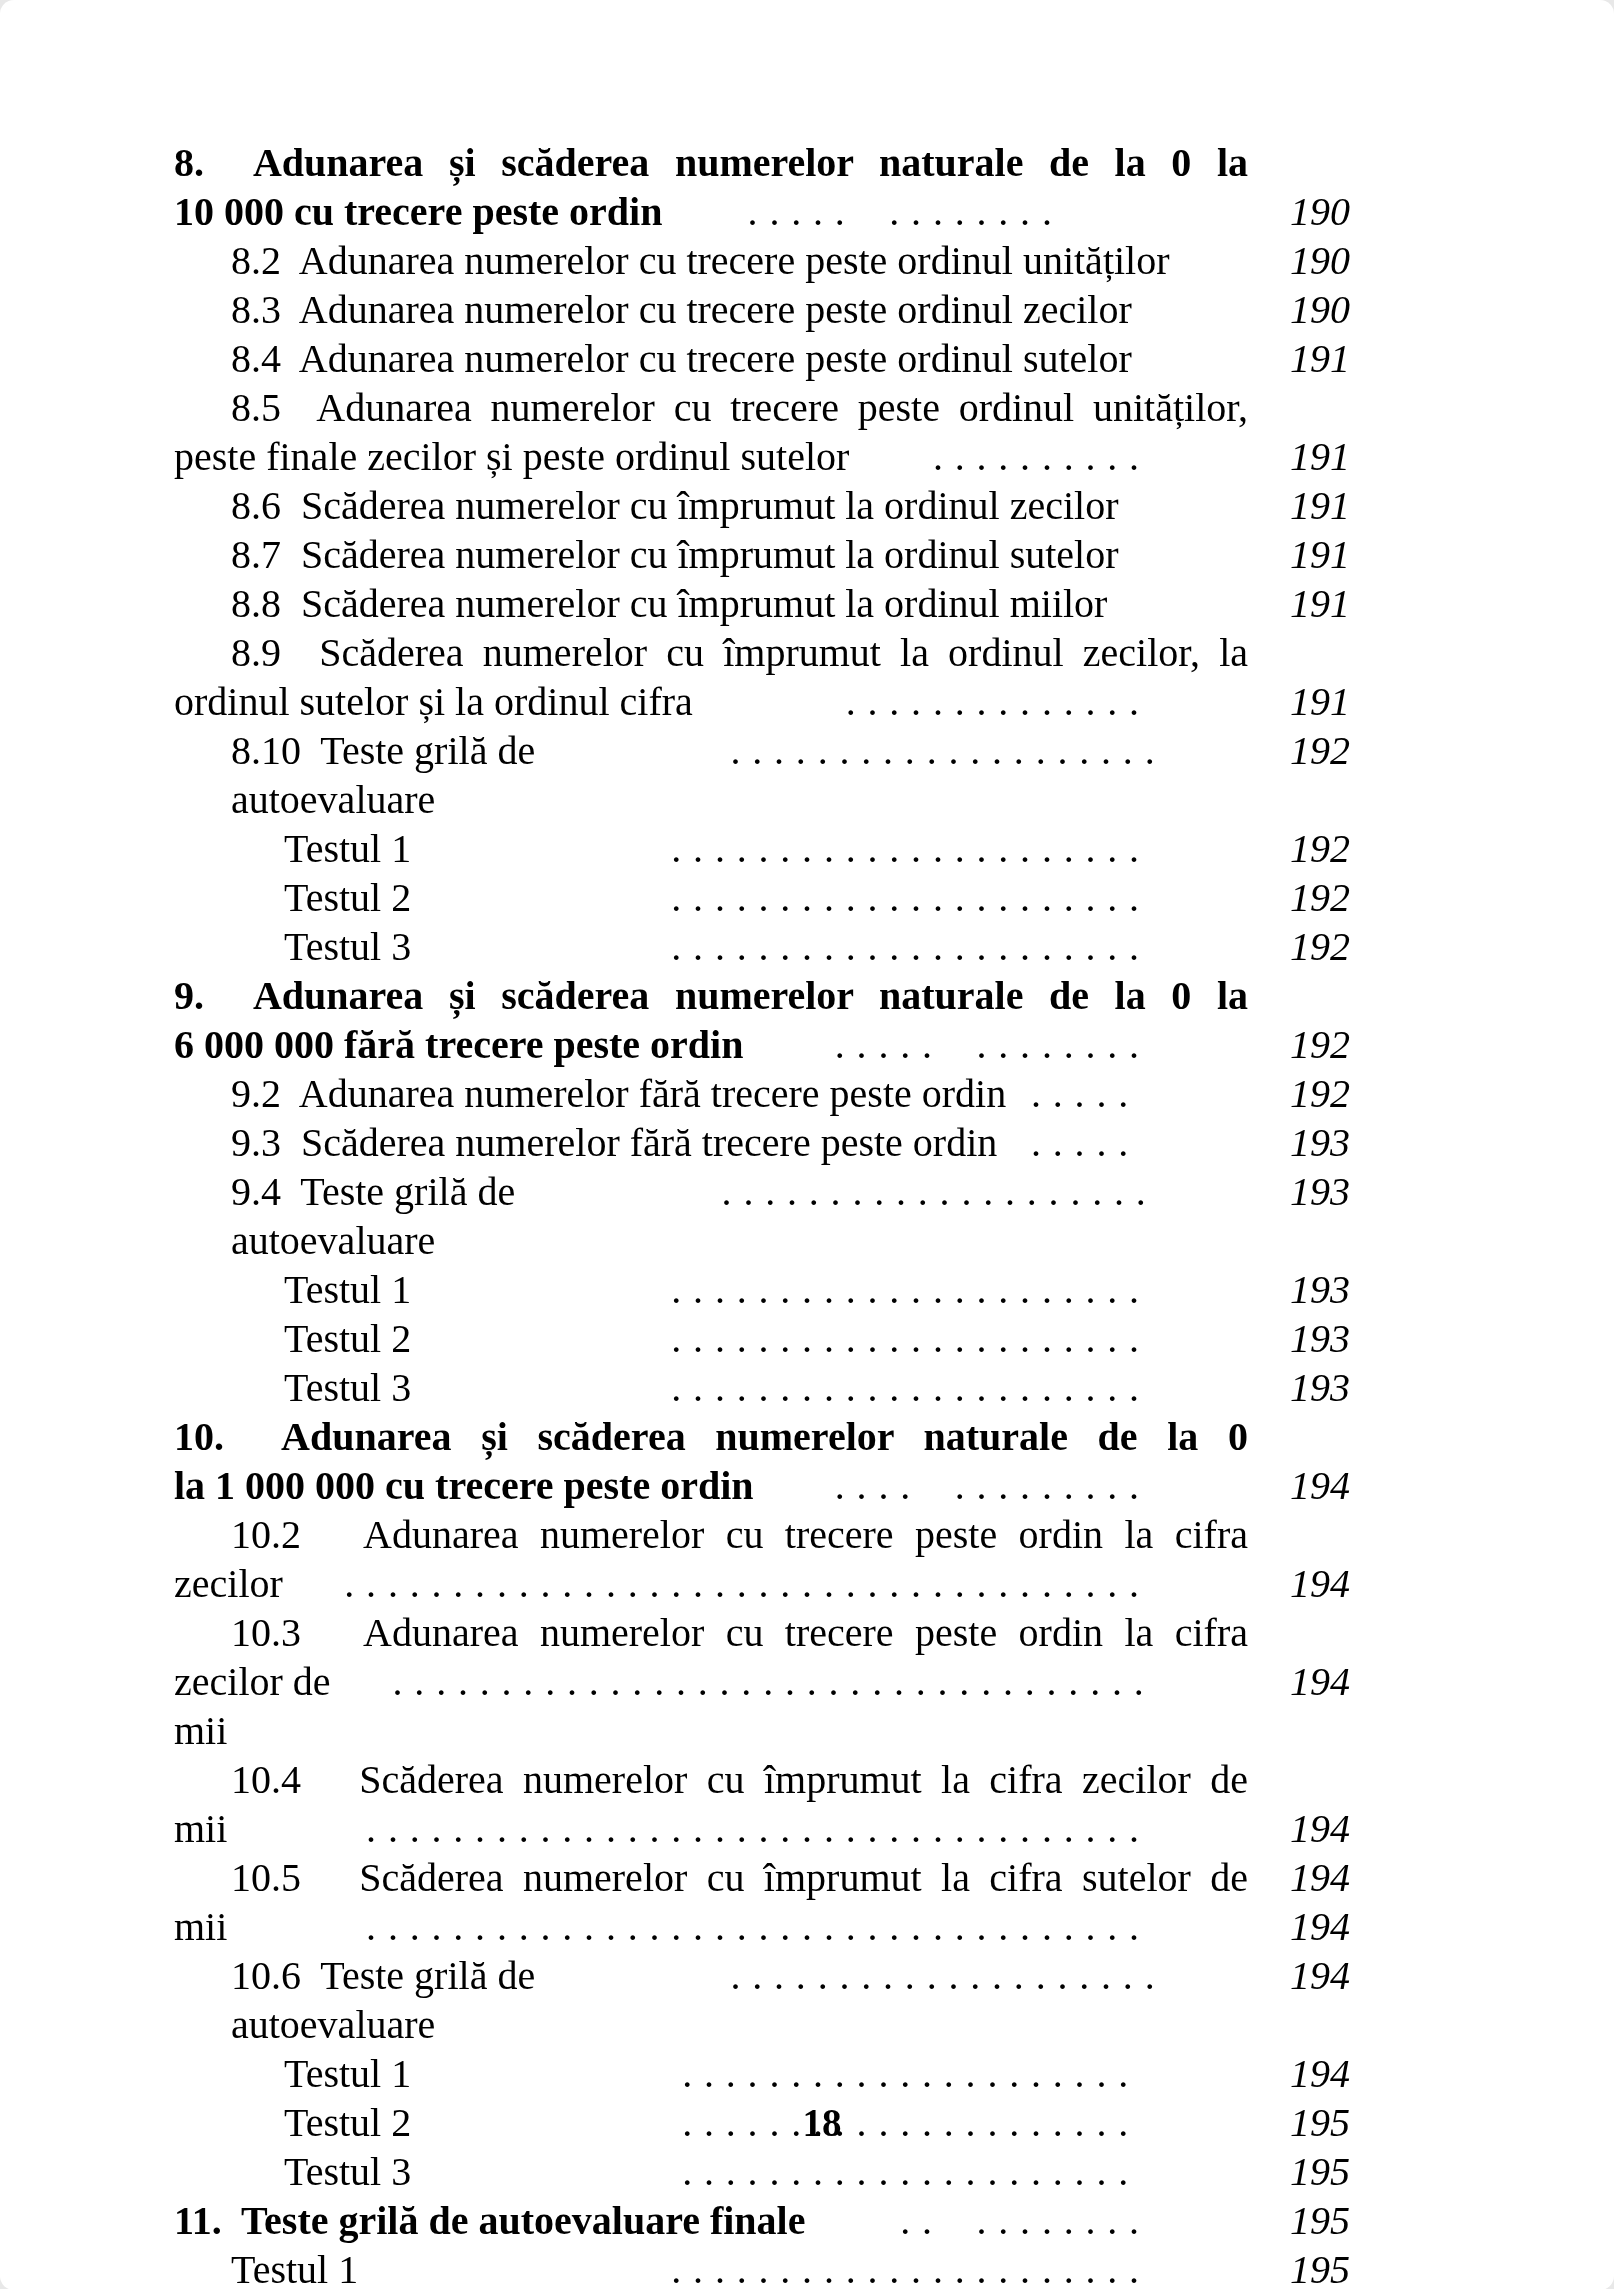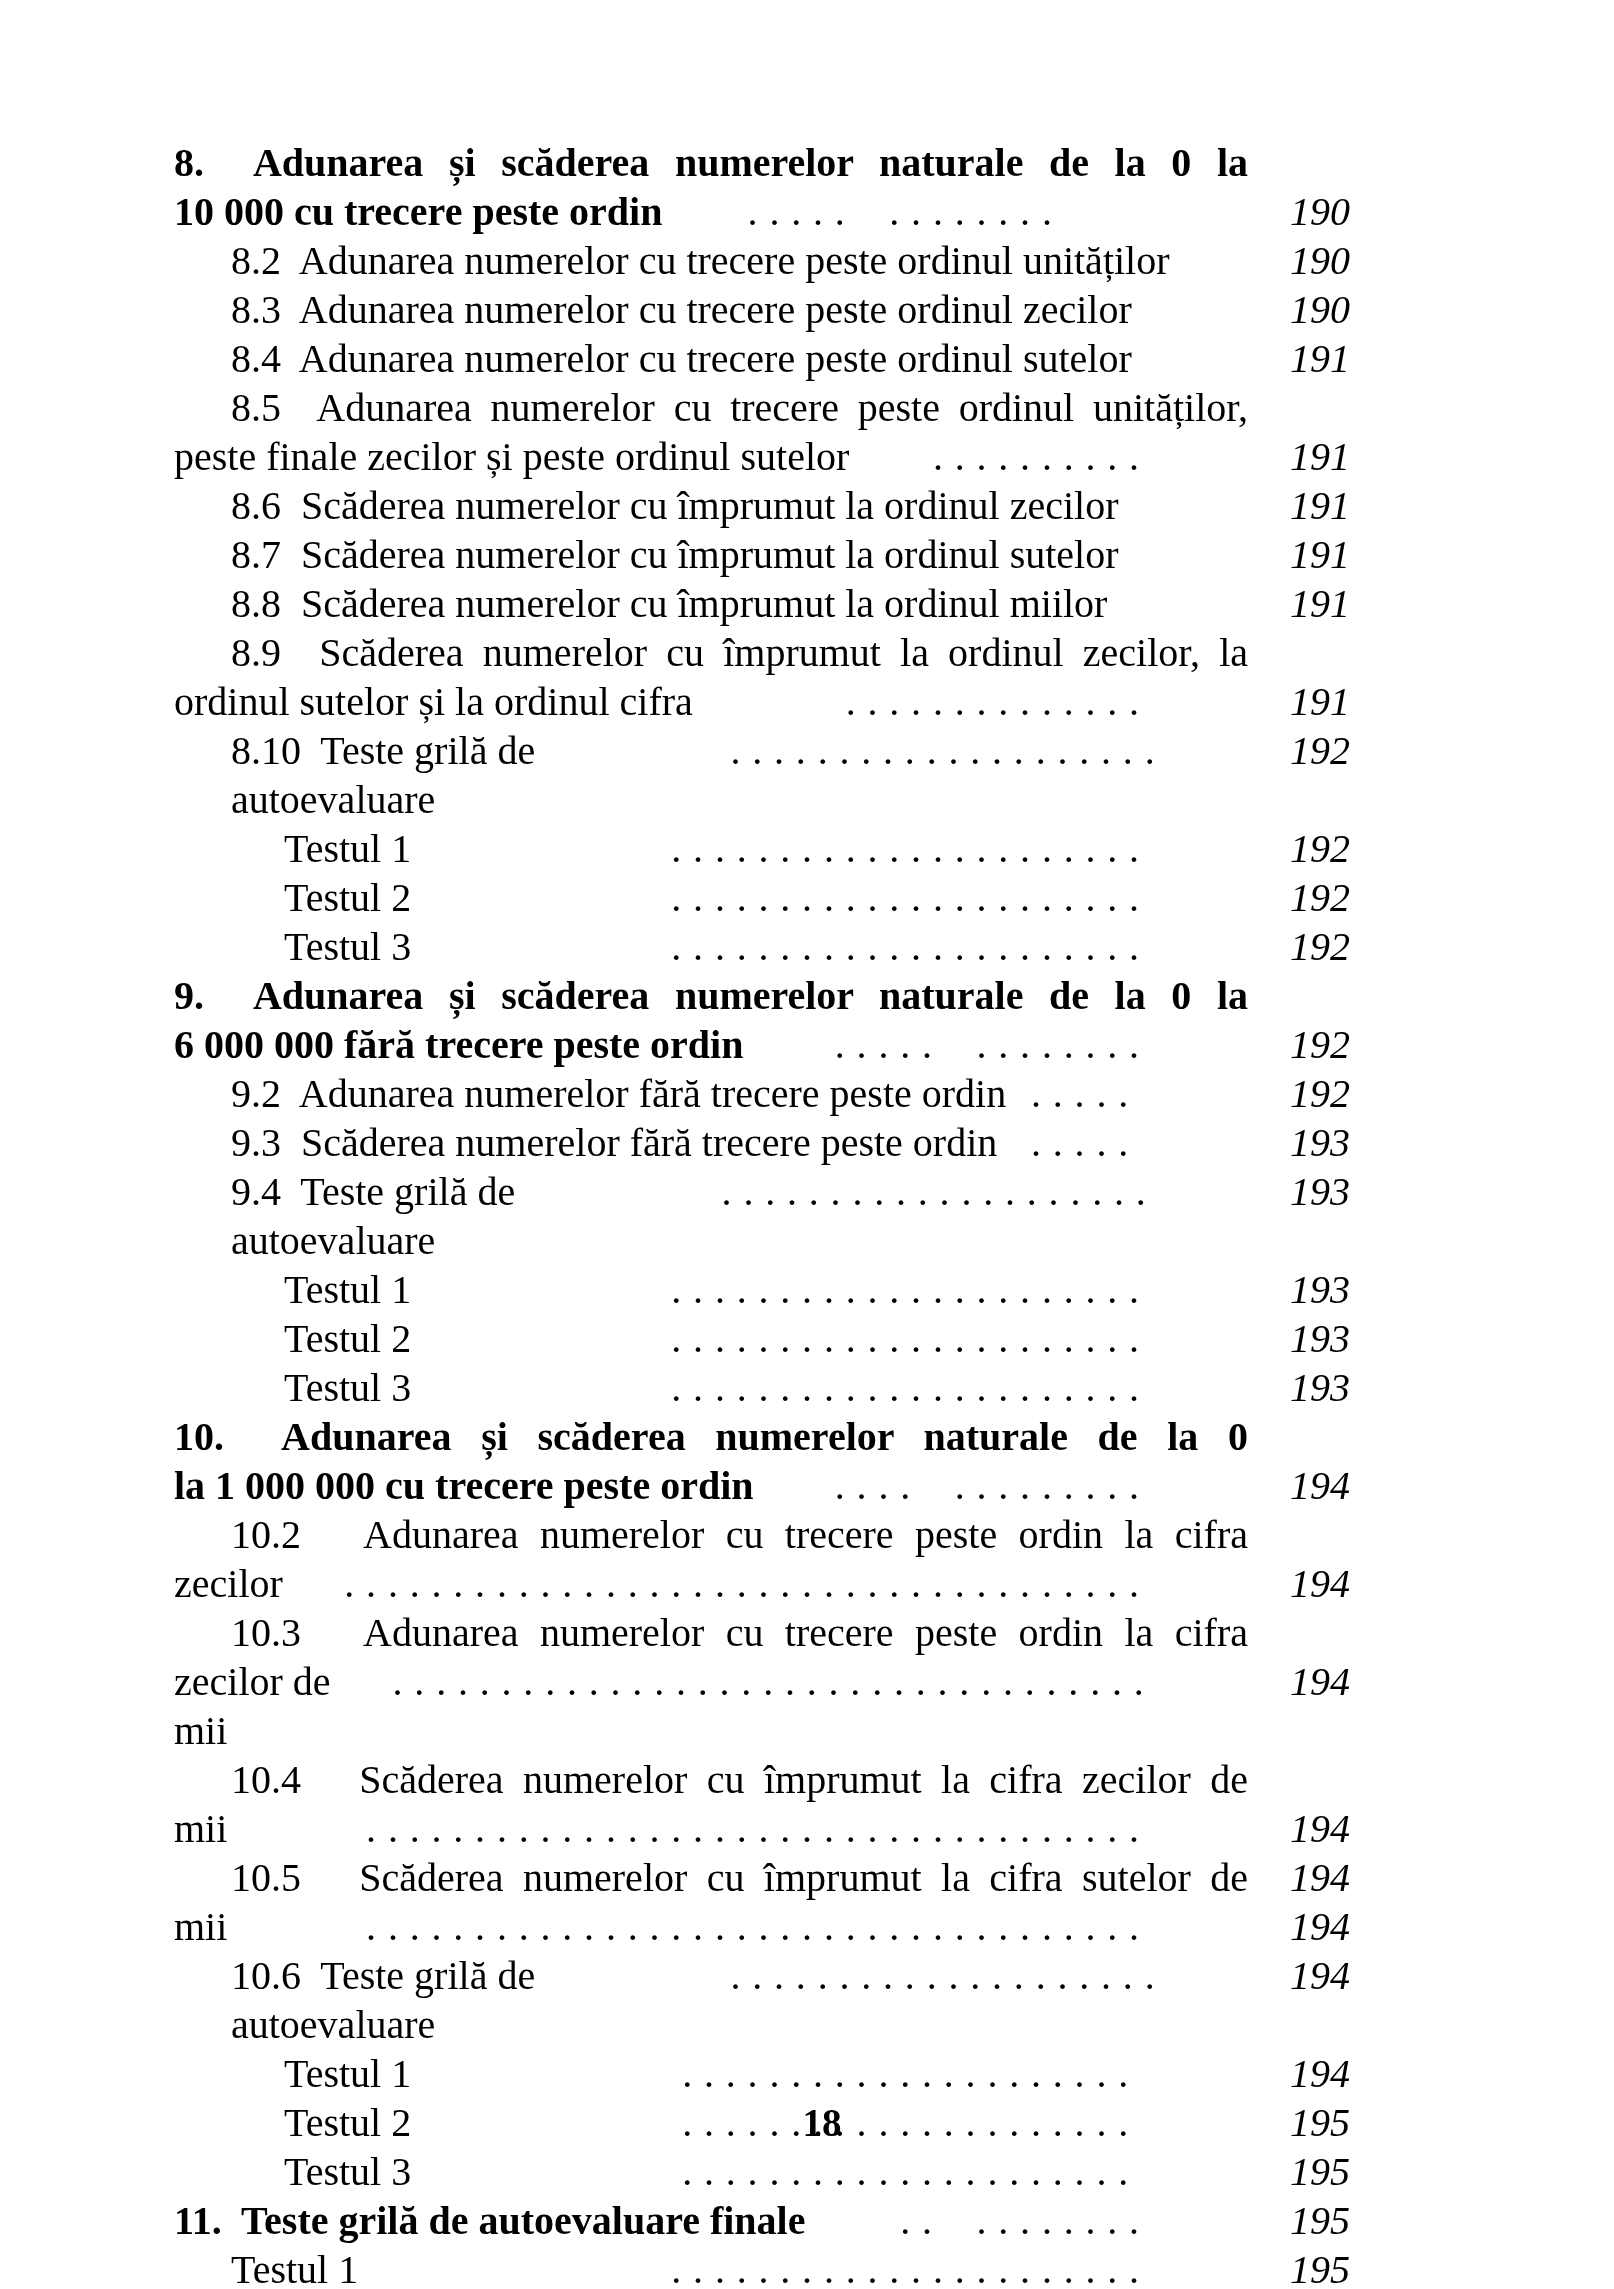--- a/index.html
+++ b/index.html
@@ -8,20 +8,21 @@
     background: #e8e8e8;
   }
   .page {
     position: relative;
     width: 1614px;
     height: 2290px;
     background: #ffffff;
     color: #000000;
     font-family: "Liberation Serif", "DejaVu Serif", serif;
     overflow: hidden;
+    border-radius: 14px;
   }
   .toc {
     position: absolute;
     left: 174px;
     top: 138px;
     width: 1176px;
     font-size: 40px;
     line-height: 49px;
   }
   .row {

